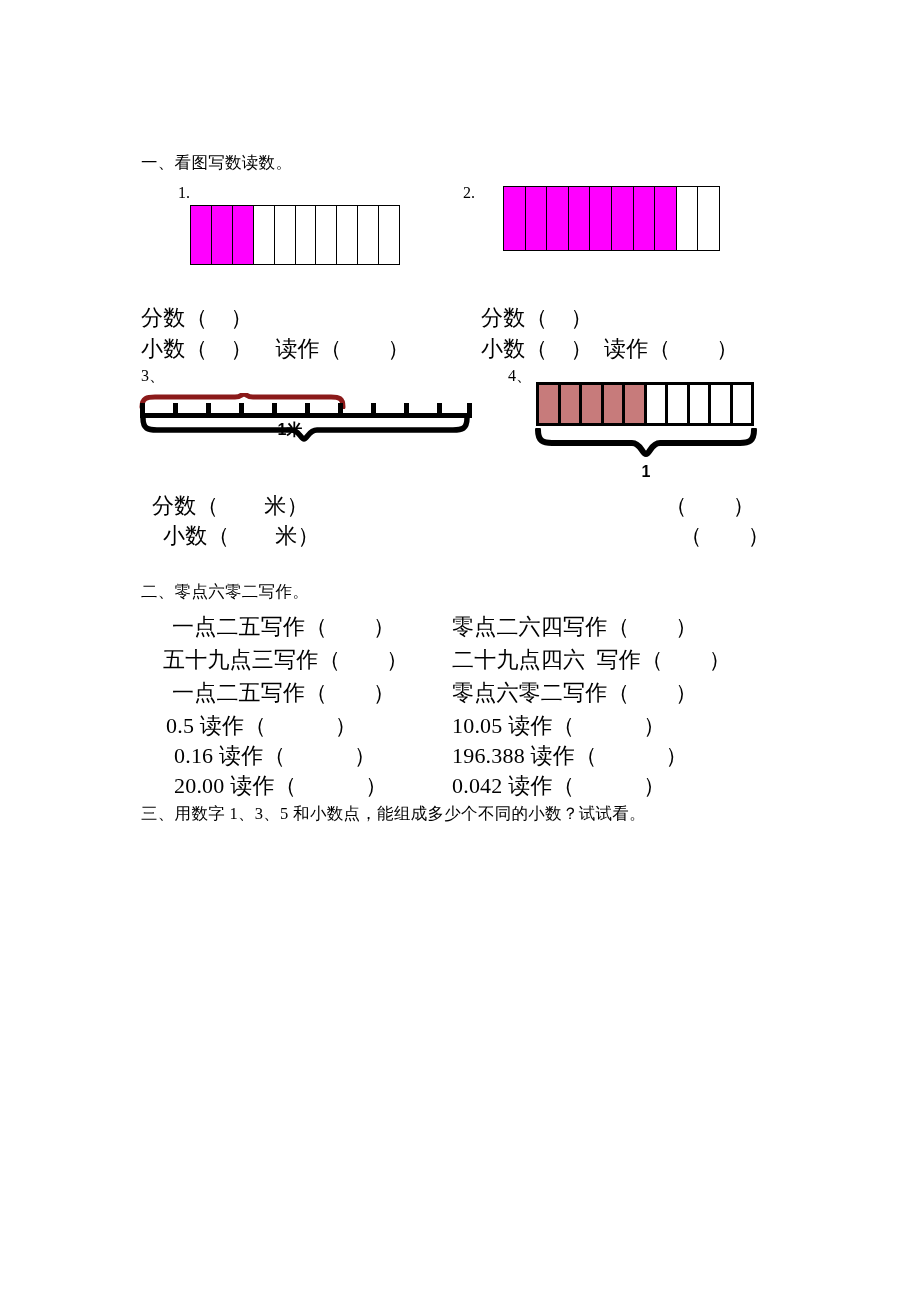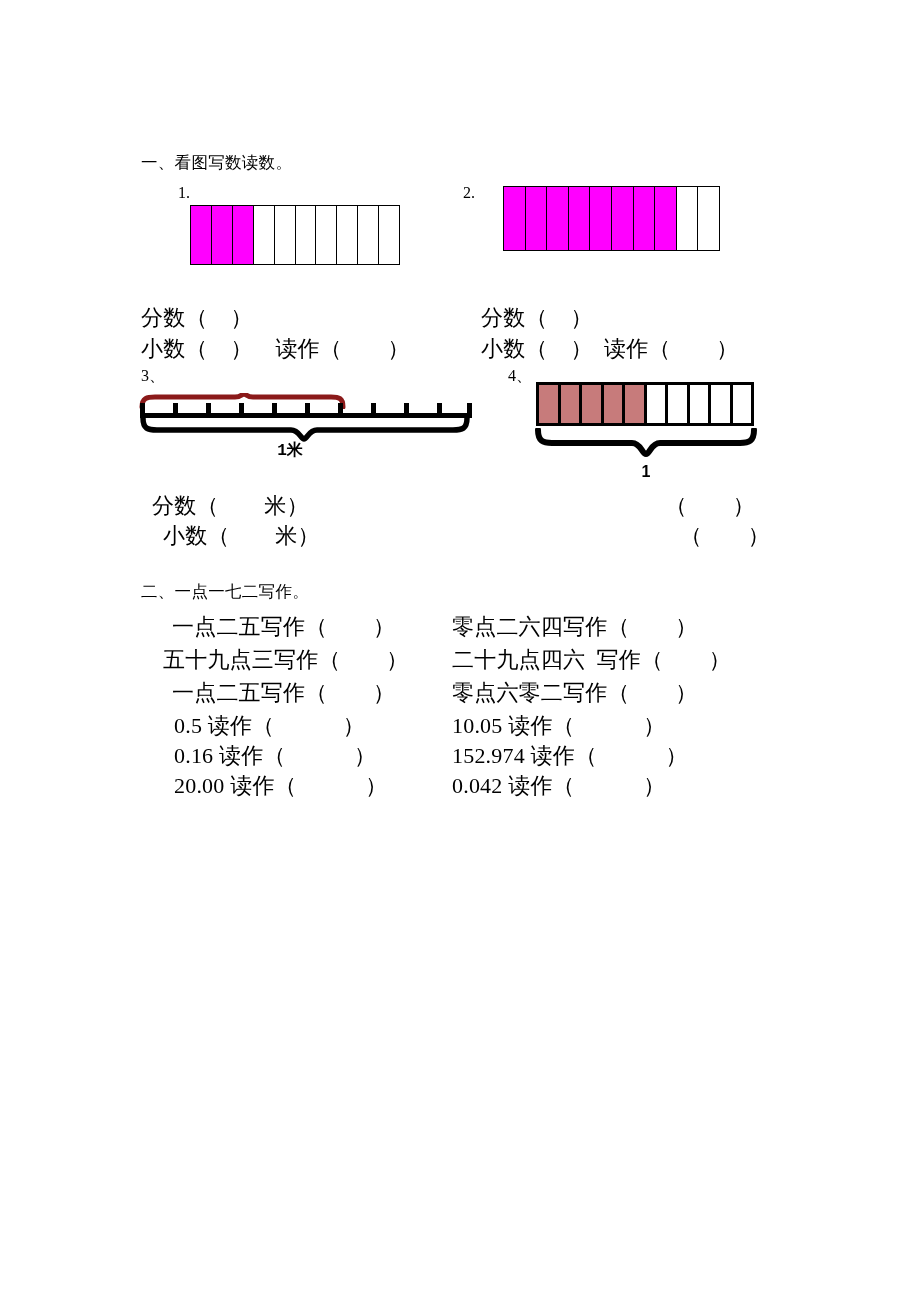--- a/index.html
+++ b/index.html
@@ -164,21 +164,21 @@
     <div class="tick" style="left:231px;"></div>
     <div class="tick" style="left:264px;"></div>
     <div class="tick" style="left:297px;"></div>
     <div class="tick" style="left:327px;"></div>
   </div>
 
   <svg class="brace-svg" style="left:139px; top:416px;" width="334" height="26" viewBox="0 0 334 26">
     <path d="M4,2 C4,13 9,14 18,14 L152,14 C160,14 162,23 165,23 C168,23 170,14 178,14 L314,14 C323,14 328,13 328,2" fill="none" stroke="#000000" stroke-width="5.5" stroke-linecap="round"></path>
   </svg>
 
-  <div class="abs label-bold" style="left:240px; top:440px; width:100px;font-family:Liberation Mono, monospace;">1米</div>
+  <div class="abs label-bold" style="left:240px; top:420px; width:100px;">1米</div>
 
   <div class="abs qline" style="left:152px; top:491px;">分数（        米）</div>
   <div class="abs qline" style="left:163px; top:521px;">小数（        米）</div>
 
   <div class="abs itemnum" style="left:508px; top:366px;">4、</div>
 
   <div class="abs thickstrip" style="left:536px; top:382px; width:218px; height:44px;">
     <div class="cell" style="background:#C77B7B;"></div>
     <div class="cell" style="background:#C77B7B;"></div>
     <div class="cell" style="background:#C77B7B;"></div>
@@ -193,34 +193,35 @@
 
   <svg class="brace-svg" style="left:534px; top:428px;" width="224" height="30" viewBox="0 0 224 30">
     <path d="M4,2 C4,13 9,15 18,15 L98,15 C107,15 108,26 112,26 C116,26 117,15 126,15 L206,15 C215,15 220,13 220,2" fill="none" stroke="#000000" stroke-width="6" stroke-linecap="round"></path>
   </svg>
 
   <div class="abs label-bold" style="left:596px; top:463px; width:100px;">1</div>
 
   <div class="abs qline" style="left:665px; top:491px;">（        ）</div>
   <div class="abs qline" style="left:680px; top:521px;">（        ）</div>
 
-  <div class="abs sec-head" style="left:141px; top:581px;">二、一点一七二写作。</div>
+  <div class="abs sec-head" style="left:141px; top:581px;">二、零点六零二写作。</div>
 
   <div class="abs qline" style="left:172px; top:612px;">一点二五写作（        ）</div>
   <div class="abs qline" style="left:452px; top:612px;">零点二六四写作（        ）</div>
 
   <div class="abs qline" style="left:163px; top:645px;">五十九点三写作（        ）</div>
   <div class="abs qline" style="left:452px; top:645px;">二十九点四六  写作（        ）</div>
 
   <div class="abs qline" style="left:172px; top:678px;">一点二五写作（        ）</div>
   <div class="abs qline" style="left:452px; top:678px;">零点六零二写作（        ）</div>
 
-  <div class="abs qline" style="left:174px; top:711px;">0.5 读作（            ）</div>
+  <div class="abs qline" style="left:166px; top:711px;">0.5 读作（            ）</div>
   <div class="abs qline" style="left:452px; top:711px;">10.05 读作（            ）</div>
 
   <div class="abs qline" style="left:174px; top:741px;">0.16 读作（            ）</div>
-  <div class="abs qline" style="left:452px; top:741px;">152.974 读作（            ）</div>
+  <div class="abs qline" style="left:452px; top:741px;">196.388 读作（            ）</div>
 
   <div class="abs qline" style="left:174px; top:771px;">20.00 读作（            ）</div>
   <div class="abs qline" style="left:452px; top:771px;">0.042 读作（            ）</div>
 
+  <div class="abs sec-head" style="left:141px; top:803px;">三、用数字 1、3、5 和小数点，能组成多少个不同的小数？试试看。</div>
 
 </div>
 
 </body></html>

